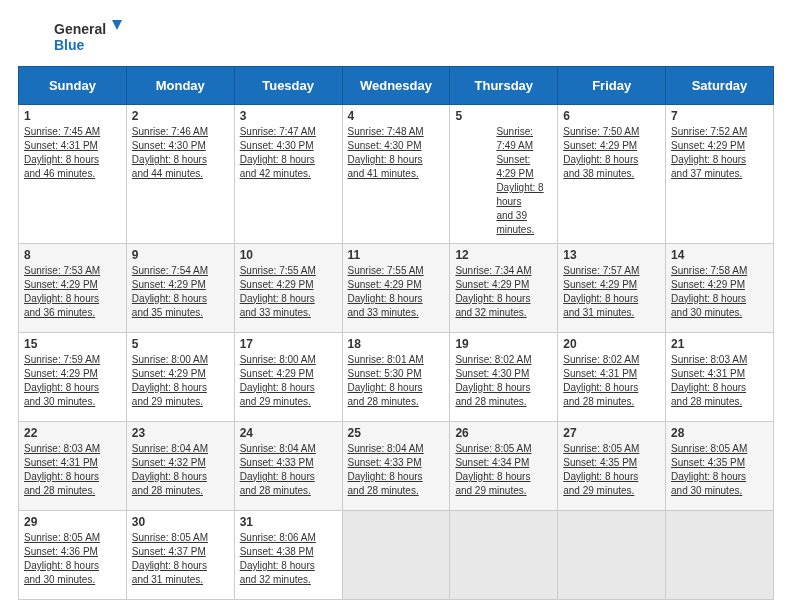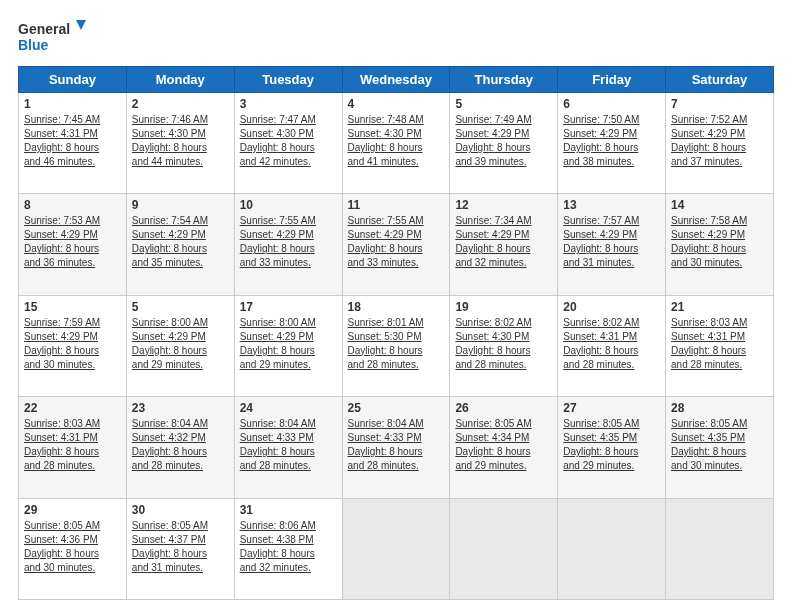--- a/index.html
+++ b/index.html
@@ -20,20 +20,21 @@
     .header {
       display: flex;
       justify-content: space-between;
       align-items: flex-start;
       margin-bottom: 10px;
     }
     .logo {
       display: flex;
       align-items: center;
       gap: 4px;
+      margin-left: 36px;
     }
     .title-block {
       text-align: right;
     }
     .month-title {
       font-size: 32px;
       font-weight: bold;
       color: #333;
       line-height: 1.1;
     }
@@ -47,21 +48,21 @@
       border-collapse: collapse;
       width: 100%;
       table-layout: fixed;
     }
     .calendar th {
       background: #1a6fbd;
       color: #fff;
       font-size: 13px;
       font-weight: bold;
       text-align: center;
-      padding: 5px 2px;
+      padding: 11px 2px;
       border: 1px solid #1558a0;
     }
     .calendar td {
       vertical-align: top;
       border: 1px solid #ccc;
       padding: 4px 5px;
       font-size: 9.5px;
       color: #333;
       background: #fff;
       height: 88px;
@@ -140,21 +141,21 @@
           </td>
           <td>
             <span class="day-num">4</span>
             <div class="day-info" style="white-space: pre-line;">Sunrise: 7:48 AM
 Sunset: 4:30 PM
 Daylight: 8 hours
 and 41 minutes.</div>
           </td>
           <td>
             <span class="day-num">5</span>
-            <div class="day-info" style="white-space: pre-line;">Sunrise: 7:49 AM
+            <div class="day-info" style="white-space: pre-line; margin-left: 41px;">Sunrise: 7:49 AM
 Sunset: 4:29 PM
 Daylight: 8 hours
 and 39 minutes.</div>
           </td>
           <td>
             <span class="day-num">6</span>
             <div class="day-info" style="white-space: pre-line;">Sunrise: 7:50 AM
 Sunset: 4:29 PM
 Daylight: 8 hours
 and 38 minutes.</div>

